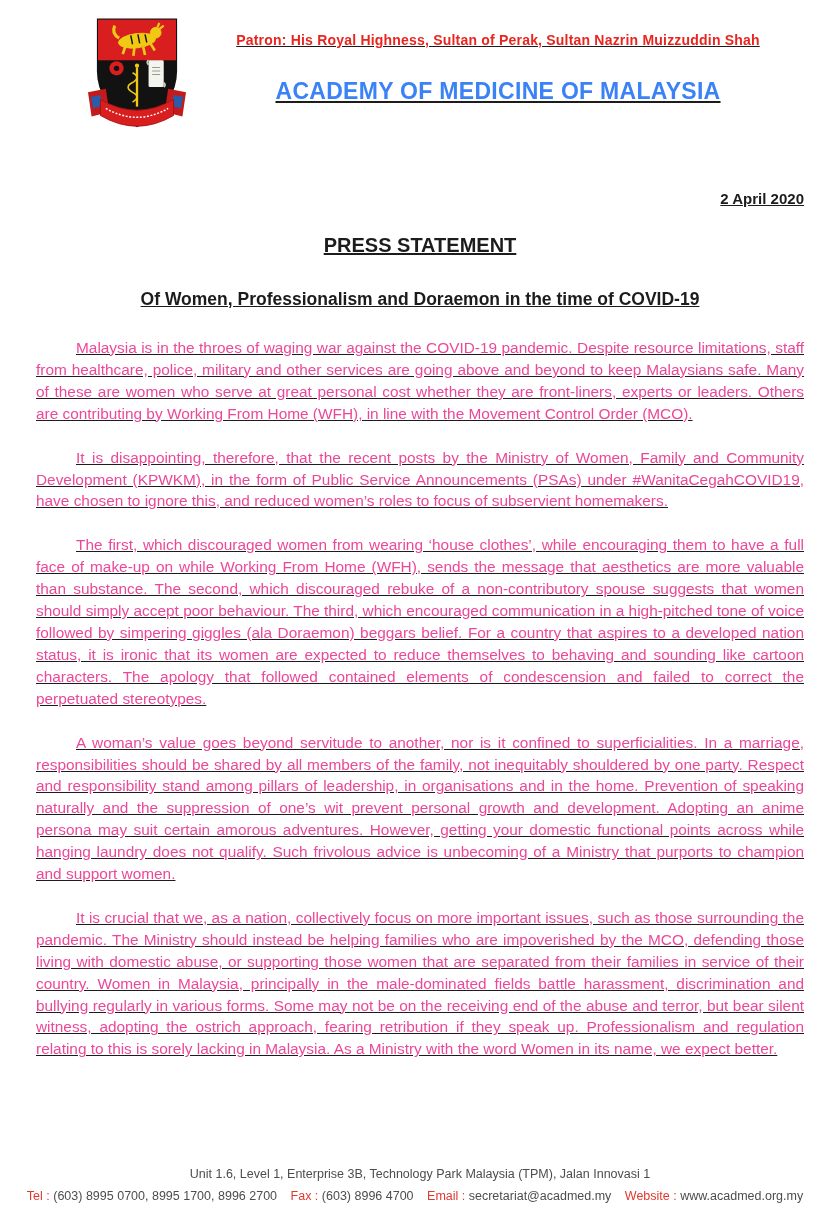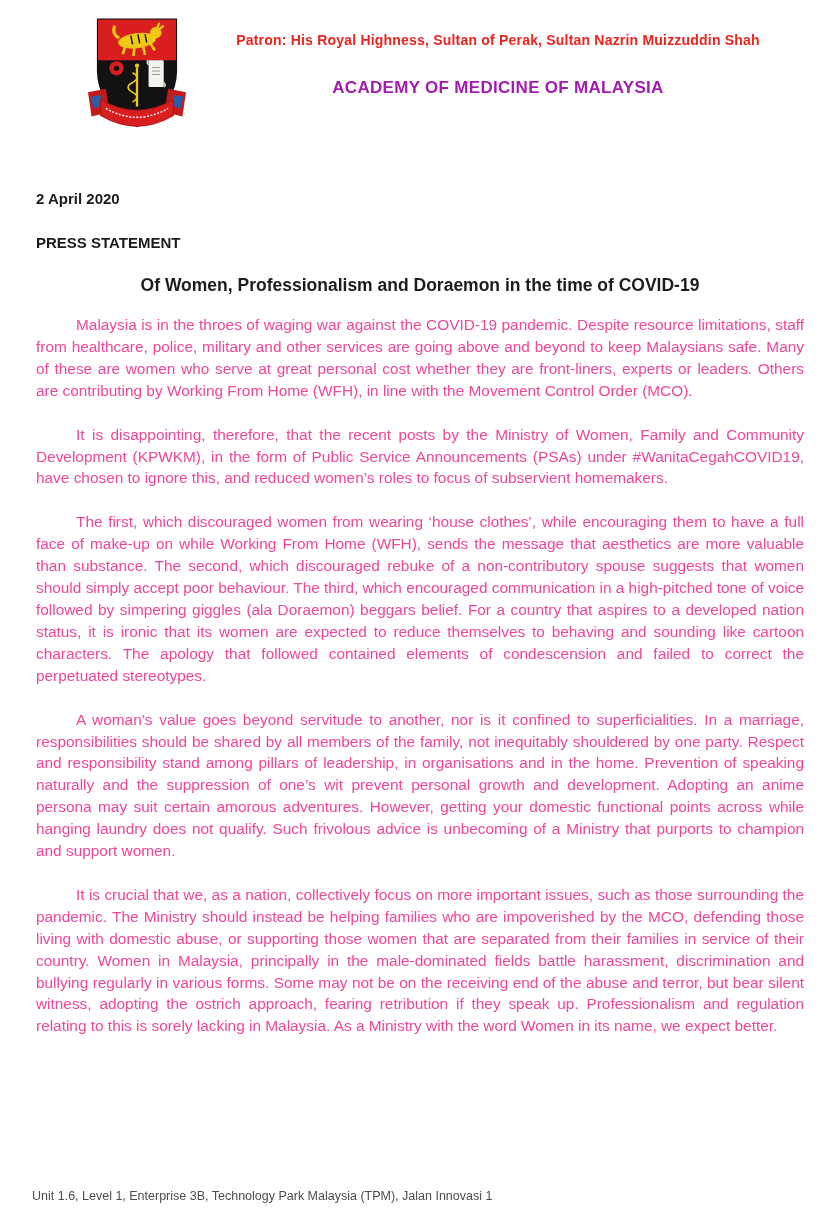--- a/index.html
+++ b/index.html
@@ -7,20 +7,21 @@
   body {
     width: 840px; height: 1211px;
     font-family: "Liberation Sans", sans-serif;
     color: #1c1c1c;
   }
   .page {
     position: relative;
     width: 840px; height: 1211px;
     background: #ffffff;
     overflow: hidden;
+    text-decoration: underline;
   }
 
   
   .letterhead {
     display: flex;
     padding: 8px 30px 0 88px;
   }
   .crest { width: 98px; height: 142px; flex: 0 0 auto; }
   .crest svg { width: 100%; height: 100%; display: block; }
   .header-text {
@@ -30,63 +31,63 @@
     padding-top: 24px;
   }
   .patron {
     color: #e8251f;
     font-weight: bold;
     font-size: 14px;
     margin-bottom: 30px;
     letter-spacing: 0.2px;
   }
   .org-name {
-    color: #a21caf;
+    color: #3b82f6;
     font-weight: bold;
-    font-size: 17px;
+    font-size: 23px;
     letter-spacing: 0.3px;
   }
 
   
   .doc-main { padding: 0 36px; }
   .date {
     font-weight: bold;
     font-size: 15px;
     margin: 40px 0 27px 0;
+    text-align: right;
   }
   .press-heading {
-    text-align: left;
+    text-align: center;
     font-weight: bold;
-    font-size: 15px;
-    margin-bottom: 24px;
+    font-size: 20px;
+    margin-bottom: 32px;
   }
   .statement-title {
     text-align: center;
     font-weight: bold;
     font-size: 17.5px;
-    margin-bottom: 18px;
+    margin-bottom: 27px;
   }
   .body-para {
     font-size: 15.4px;
     line-height: 21.9px;
     text-align: justify;
     text-indent: 40px;
     margin-bottom: 22px;
     color: #ec4899;
   }
 
   
   .letterhead-footer {
     position: absolute;
     left: 0; right: 0; bottom: 6px;
-    text-align: left;
+    text-align: center;
     color: #4d4d4d;
     font-size: 12.5px;
     line-height: 17px;
-    margin-left: 32px;
   }
   .contact-line { white-space: nowrap; margin-top: 5px; }
   .contact-line .lbl { color: #e0392e; }
   .contact-line .val { color: #4d4d4d; margin-right: 10px; }
 </style>
 </head>
 <body>
 
 <div class="page">
 
@@ -154,15 +155,25 @@
 
     <p class="body-para">Malaysia is in the throes of waging war against the COVID-19 pandemic. Despite resource limitations, staff from healthcare, police, military and other services are going above and beyond to keep Malaysians safe. Many of these are women who serve at great personal cost whether they are front-liners, experts or leaders. Others are contributing by Working From Home (WFH), in line with the Movement Control Order (MCO).</p>
     <p class="body-para">It is disappointing, therefore, that the recent posts by the Ministry of Women, Family and Community Development (KPWKM), in the form of Public Service Announcements (PSAs) under #WanitaCegahCOVID19, have chosen to ignore this, and reduced women’s roles to focus of subservient homemakers.</p>
     <p class="body-para">The first, which discouraged women from wearing ‘house clothes’, while encouraging them to have a full face of make-up on while Working From Home (WFH), sends the message that aesthetics are more valuable than substance. The second, which discouraged rebuke of a non-contributory spouse suggests that women should simply accept poor behaviour. The third, which encouraged communication in a high-pitched tone of voice followed by simpering giggles (ala Doraemon) beggars belief. For a country that aspires to a developed nation status, it is ironic that its women are expected to reduce themselves to behaving and sounding like cartoon characters. The apology that followed contained elements of condescension and failed to correct the perpetuated stereotypes.</p>
     <p class="body-para">A woman’s value goes beyond servitude to another, nor is it confined to superficialities. In a marriage, responsibilities should be shared by all members of the family, not inequitably shouldered by one party. Respect and responsibility stand among pillars of leadership, in organisations and in the home. Prevention of speaking naturally and the suppression of one’s wit prevent personal growth and development. Adopting an anime persona may suit certain amorous adventures. However, getting your domestic functional points across while hanging laundry does not qualify. Such frivolous advice is unbecoming of a Ministry that purports to champion and support women.</p>
     <p class="body-para">It is crucial that we, as a nation, collectively focus on more important issues, such as those surrounding the pandemic. The Ministry should instead be helping families who are impoverished by the MCO, defending those living with domestic abuse, or supporting those women that are separated from their families in service of their country. Women in Malaysia, principally in the male-dominated fields battle harassment, discrimination and bullying regularly in various forms. Some may not be on the receiving end of the abuse and terror, but bear silent witness, adopting the ostrich approach, fearing retribution if they speak up. Professionalism and regulation relating to this is sorely lacking in Malaysia. As a Ministry with the word Women in its name, we expect better.</p>
   </main>
 
   <footer class="letterhead-footer">
     <p>Unit 1.6,  Level 1, Enterprise 3B, Technology Park Malaysia (TPM), Jalan Innovasi 1</p>
+    <p class="contact-line">
+      <span class="lbl">Tel :</span>
+      <span class="val">(603) 8995 0700, 8995 1700, 8996 2700</span>
+      <span class="lbl">Fax :</span>
+      <span class="val">(603) 8996 4700</span>
+      <span class="lbl">Email :</span>
+      <span class="val">secretariat@acadmed.my</span>
+      <span class="lbl">Website :</span>
+      <span class="val">www.acadmed.org.my</span>
+    </p>
   </footer>
 
 </div>
 
 </body></html>

